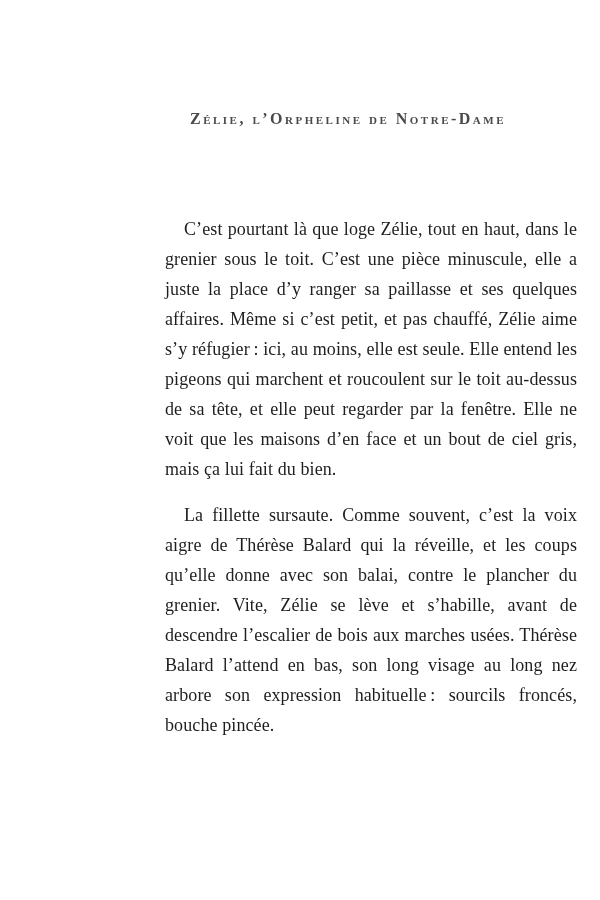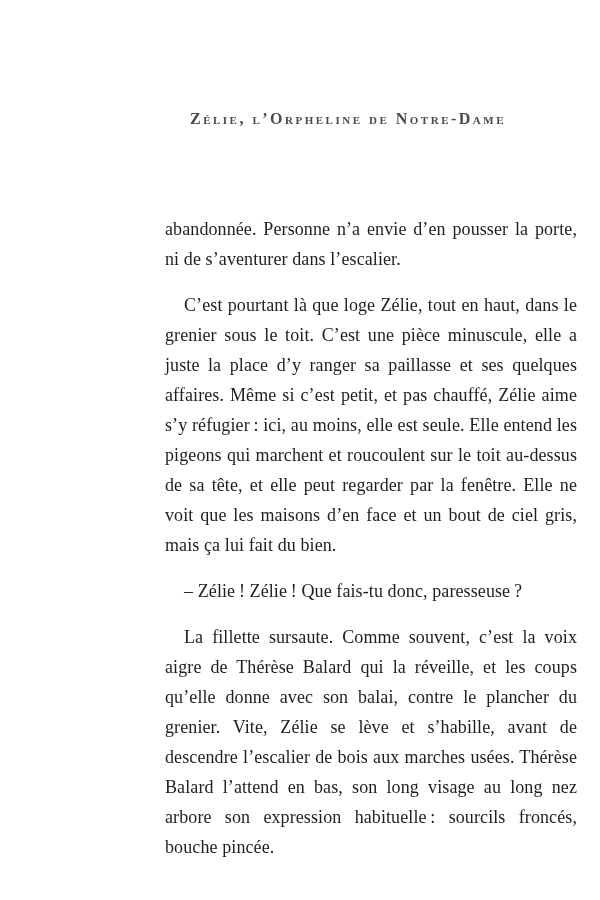--- a/index.html
+++ b/index.html
@@ -57,21 +57,19 @@
 </style>
 </head>
 <body>
 
 <div class="book-page">
 
   <div class="running-header">Zélie, l’Orpheline de Notre-Dame</div>
 
   <div class="page-body">
 
-  <p class="para">abandonnée. Personne n’a envie d’en pousser la porte, ni de s’aventurer dans l’escalier.</p>
       <p class="para indent">C’est pourtant là que loge Zélie, tout en haut, dans le grenier sous le toit. C’est une pièce minuscule, elle a juste la place d’y ranger sa paillasse et ses quelques affaires. Même si c’est petit, et pas chauffé, Zélie aime s’y réfugier : ici, au moins, elle est seule. Elle entend les pigeons qui marchent et roucoulent sur le toit au-dessus de sa tête, et elle peut regarder par la fenêtre. Elle ne voit que les maisons d’en face et un bout de ciel gris, mais ça lui fait du bien.</p>
-      <p class="para indent">–&nbsp;Zélie ! Zélie ! Que fais-tu donc, paresseuse ?</p>
       <p class="para indent">La fillette sursaute. Comme souvent, c’est la voix aigre de Thérèse Balard qui la réveille, et les coups qu’elle donne avec son balai, contre le plancher du grenier. Vite, Zélie se lève et s’habille, avant de descendre l’escalier de bois aux marches usées. Thérèse Balard l’attend en bas, son long visage au long nez arbore son expression habituelle : sourcils froncés, bouche pincée.</p>
     </div>
 
   <div class="page-number">6</div>
 
 </div>
 
 </body></html>

